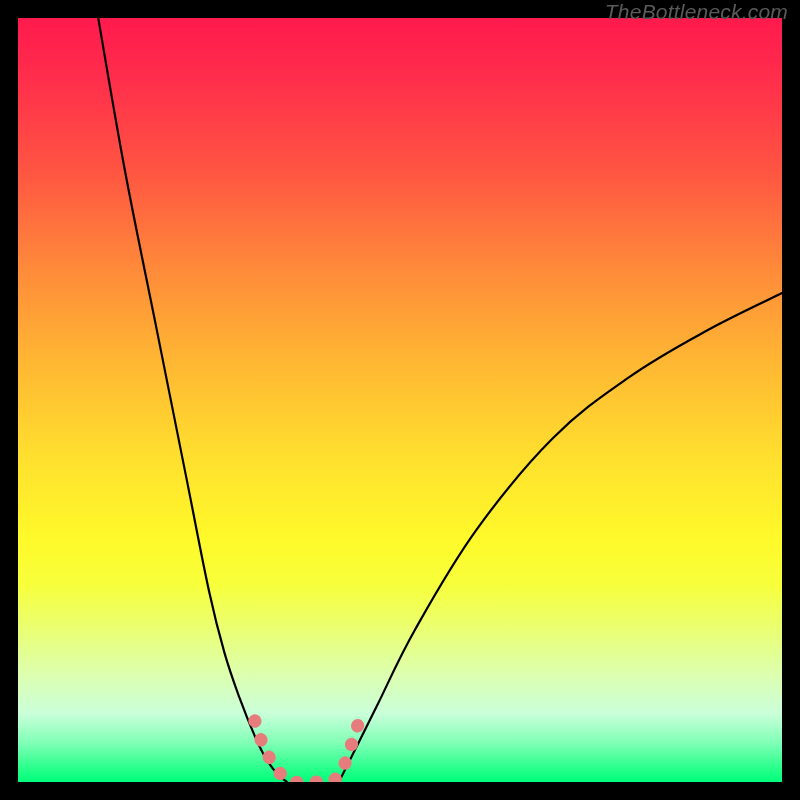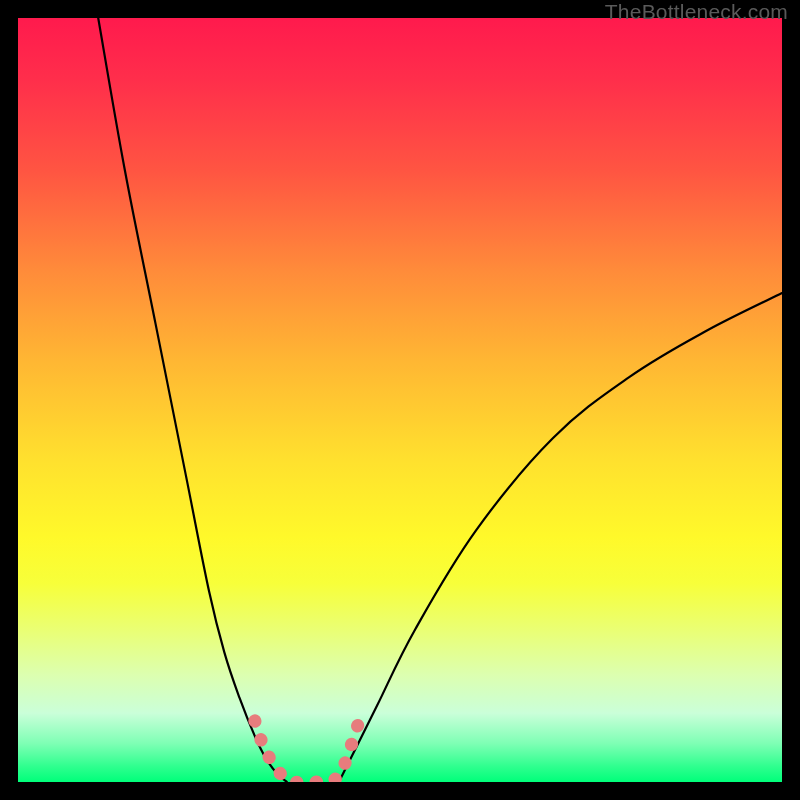--- a/index.html
+++ b/index.html
@@ -11,20 +11,21 @@
     background: #000;
     font-family: Arial, Helvetica, sans-serif;
   }
   .frame {
     position: absolute;
     left: 0;
     top: 0;
     width: 800px;
     height: 572px;
     background: #000;
+    font-style: italic;
   }
   .plot {
     position: absolute;
     left: 18px;
     top: 18px;
     width: 764px;
     height: 764px;
     background: linear-gradient(to bottom,
       #ff1a4d 0%,
       #ff2e4b 8%,

